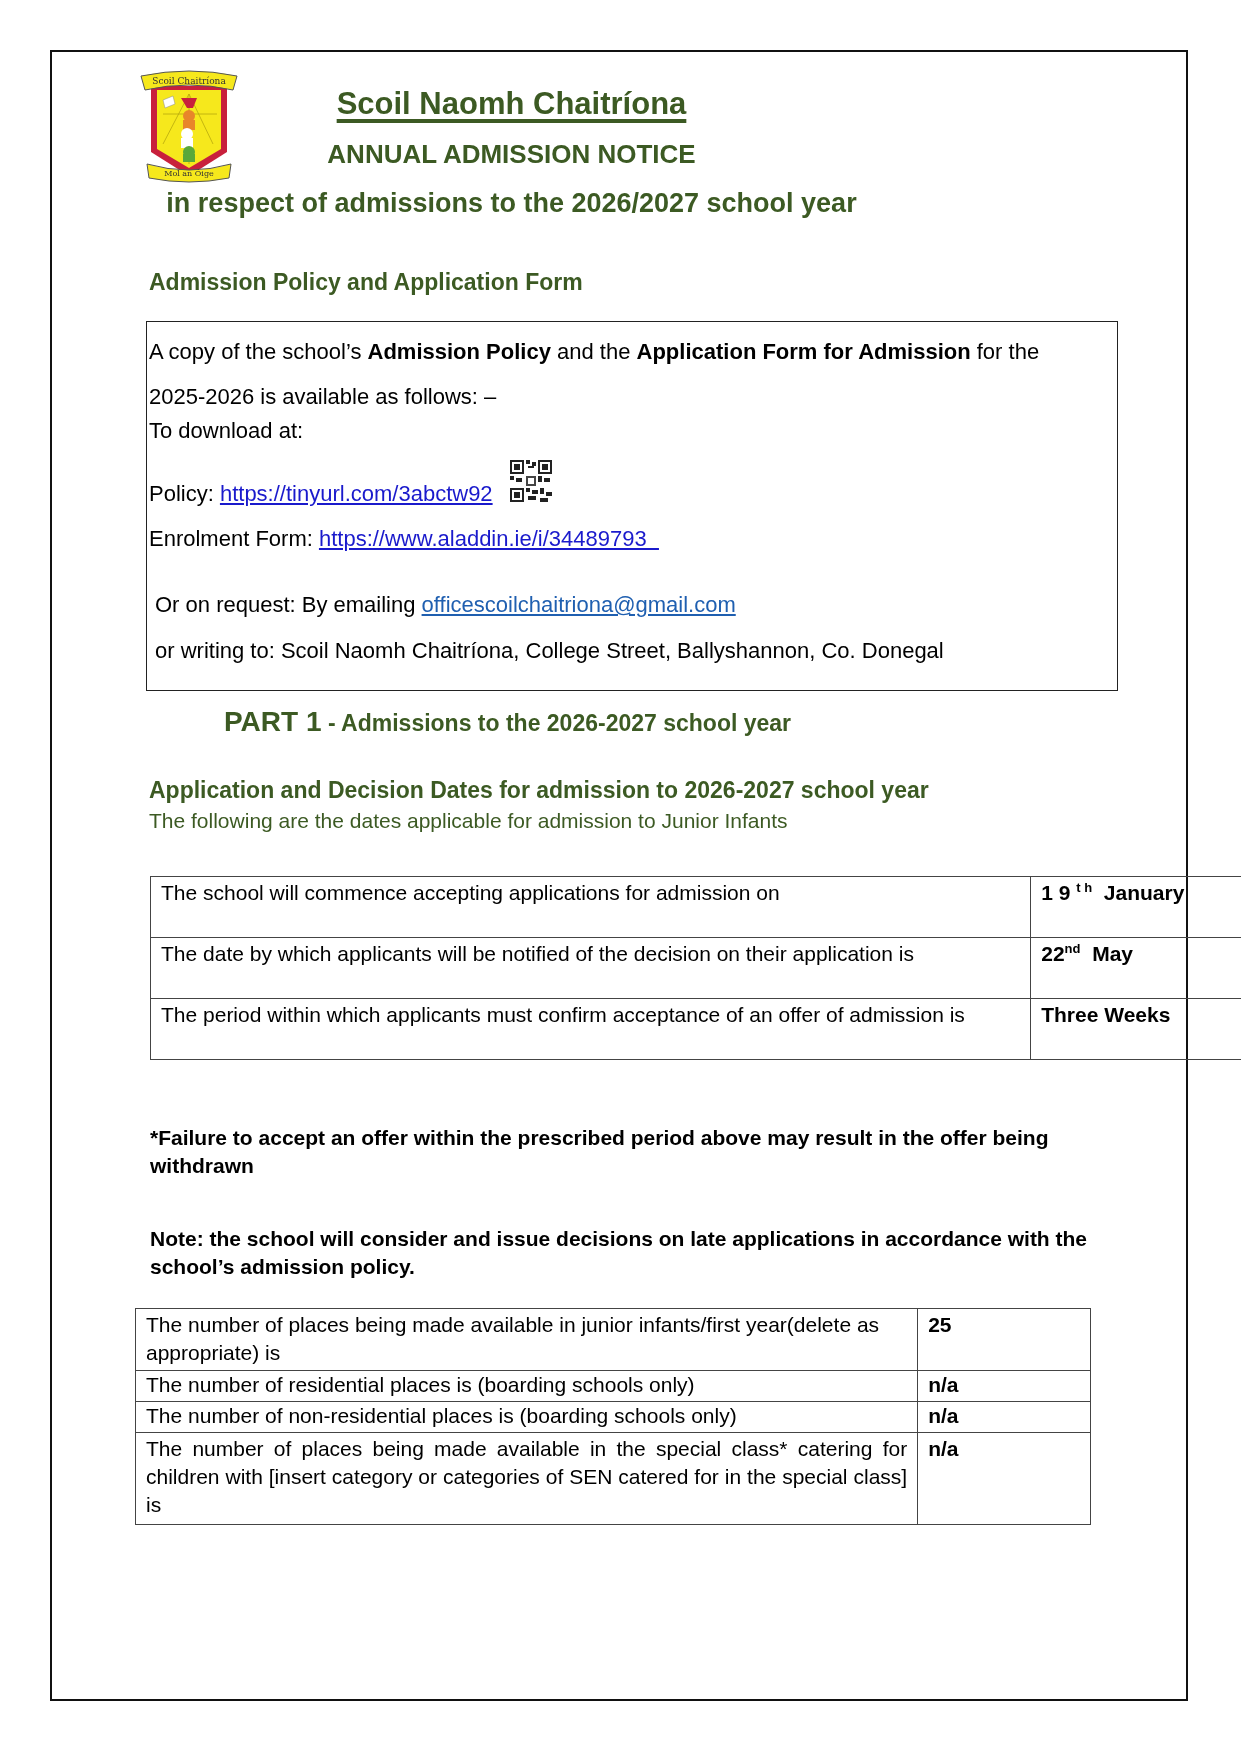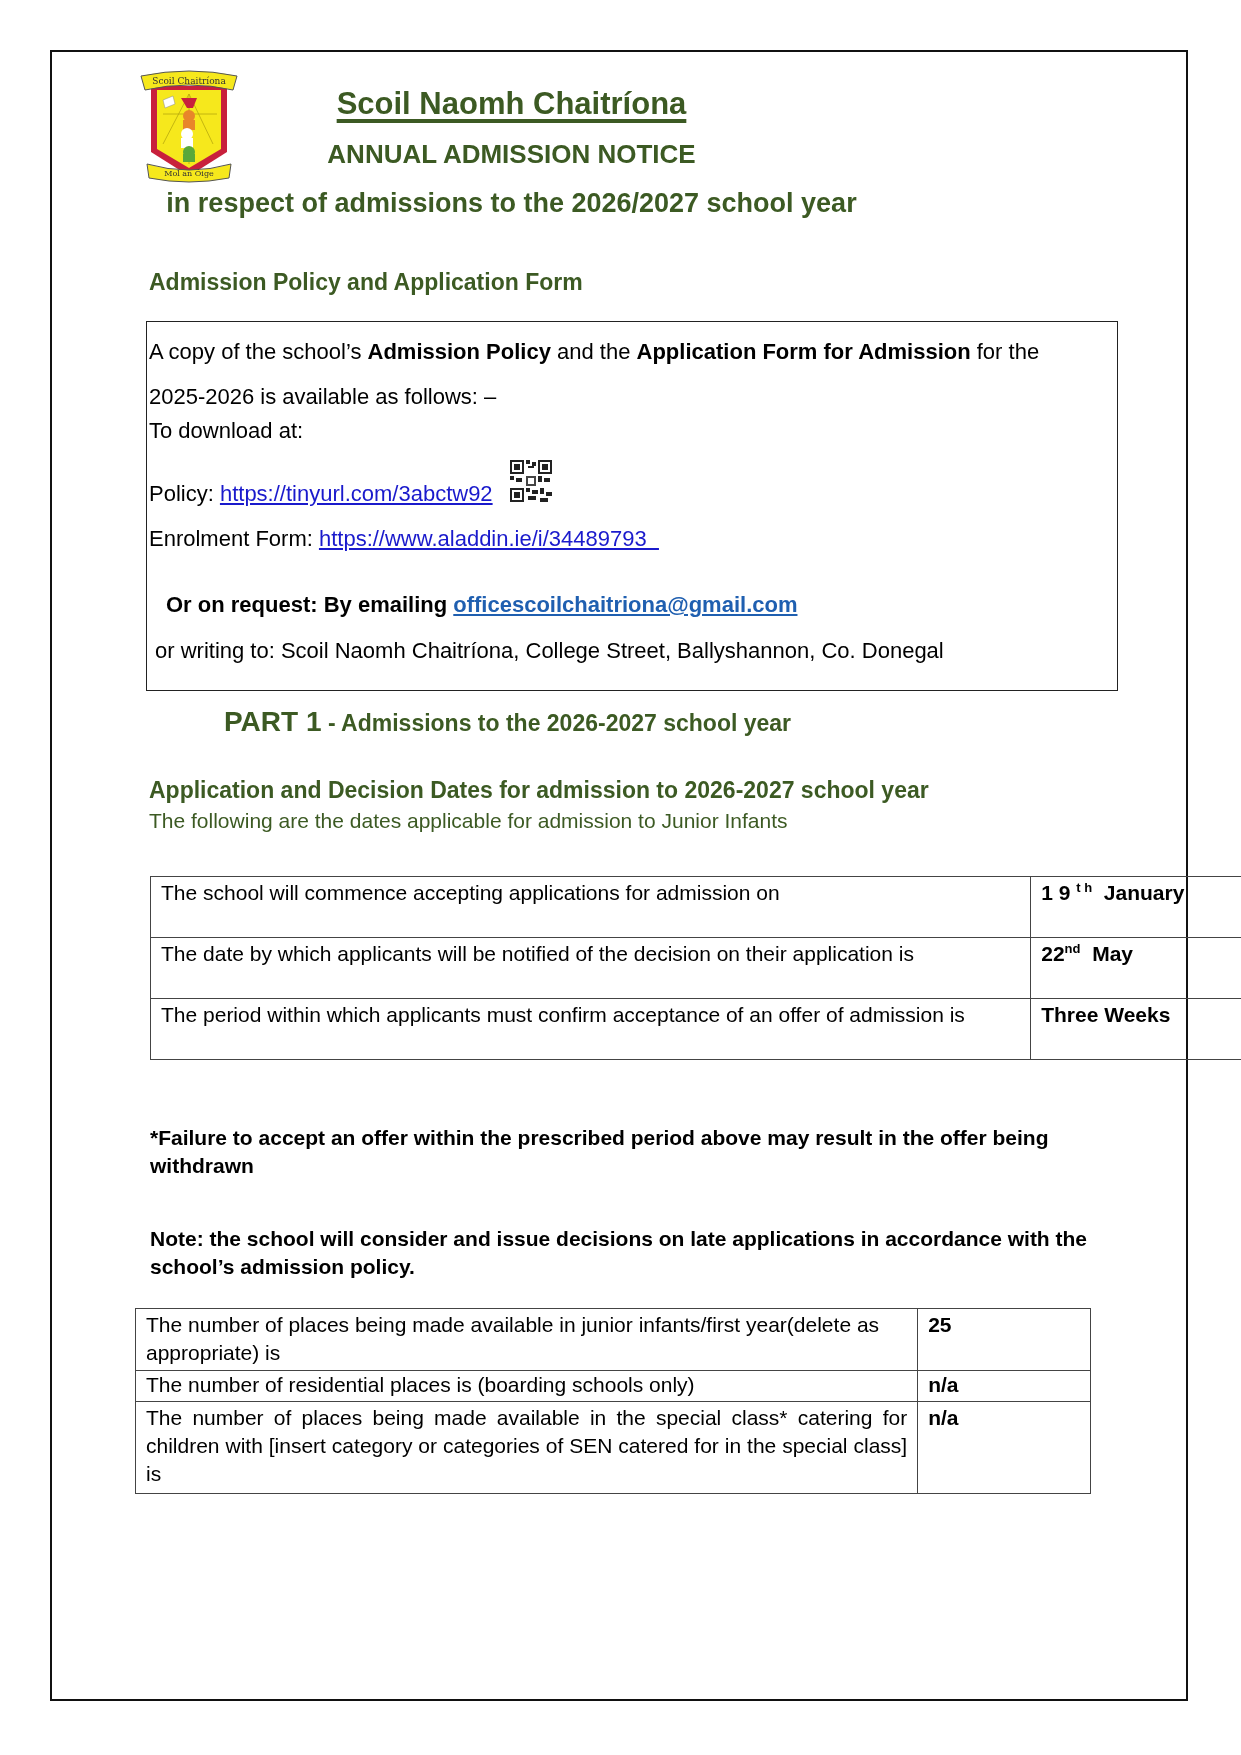--- a/index.html
+++ b/index.html
@@ -94,21 +94,21 @@
       <rect x="11" y="15" width="3" height="2"></rect>
       <rect x="15" y="14" width="2" height="3"></rect>
     <rect x="18" y="16" width="3" height="2"></rect>
       <rect x="9" y="18" width="4" height="2"></rect>
       <rect x="15" y="19" width="4" height="2"></rect>
   </g>
 </svg>
 <div class="p" style="left:149px; top:526px;">
   <span>Enrolment Form: </span><a class="link" style="white-space:pre;text-align:right;">https://www.aladdin.ie/i/34489793  </a>
 </div>
-<div class="p" style="left:166px; top:592px;font-weight:bold;">
+<div class="p" style="left:155px; top:592px;">
   <span>Or on request: By emailing </span><a class="mail">officescoilchaitriona@gmail.com</a>
 </div>
 <div class="p" style="left:155px; top:638px;">or writing to: Scoil Naomh Chaitríona, College Street, Ballyshannon, Co. Donegal</div>
 
 <div class="abs green bold" style="left:224px; top:706px; white-space:nowrap;">
   <span style="font-size:28px;">PART 1</span><span style="font-size:23px;"> - Admissions to the 2026-2027 school year</span>
 </div>
 
 <div class="abs sec-head green" style="left:149px; top:777px; white-space:nowrap;">Application and Decision Dates for admission to 2026-2027 school year</div>
 <div class="abs green" style="left:149px; top:809px; font-size:21px; white-space:nowrap;">The following are the dates applicable for admission to Junior Infants</div>
@@ -144,18 +144,22 @@
     </colgroup>
   <tbody>
       <tr style="height:62px;">
     <td>The number of places being made available in junior infants/first year(delete as appropriate) is</td>
     <td class="v">25</td>
   </tr>
   <tr style="height:31px;">
     <td style="padding-top:0;padding-bottom:0;">The number of residential places is (boarding schools only)</td>
     <td class="v" style="padding-top:0;padding-bottom:0;">n/a</td>
   </tr>
+  <tr style="height:31px;">
+    <td style="padding-top:0;padding-bottom:0;">The number of non-residential places is (boarding schools only)</td>
+    <td class="v" style="padding-top:0;padding-bottom:0;">n/a</td>
+  </tr>
   <tr style="height:92px;">
     <td class="just" style="text-align-last:left;">The number of places being made available in the special class* catering for children with [insert category or categories of SEN catered for in the special class]  is</td>
     <td class="v">n/a</td>
   </tr>
 </tbody>
   </table>
 
 </body></html>

